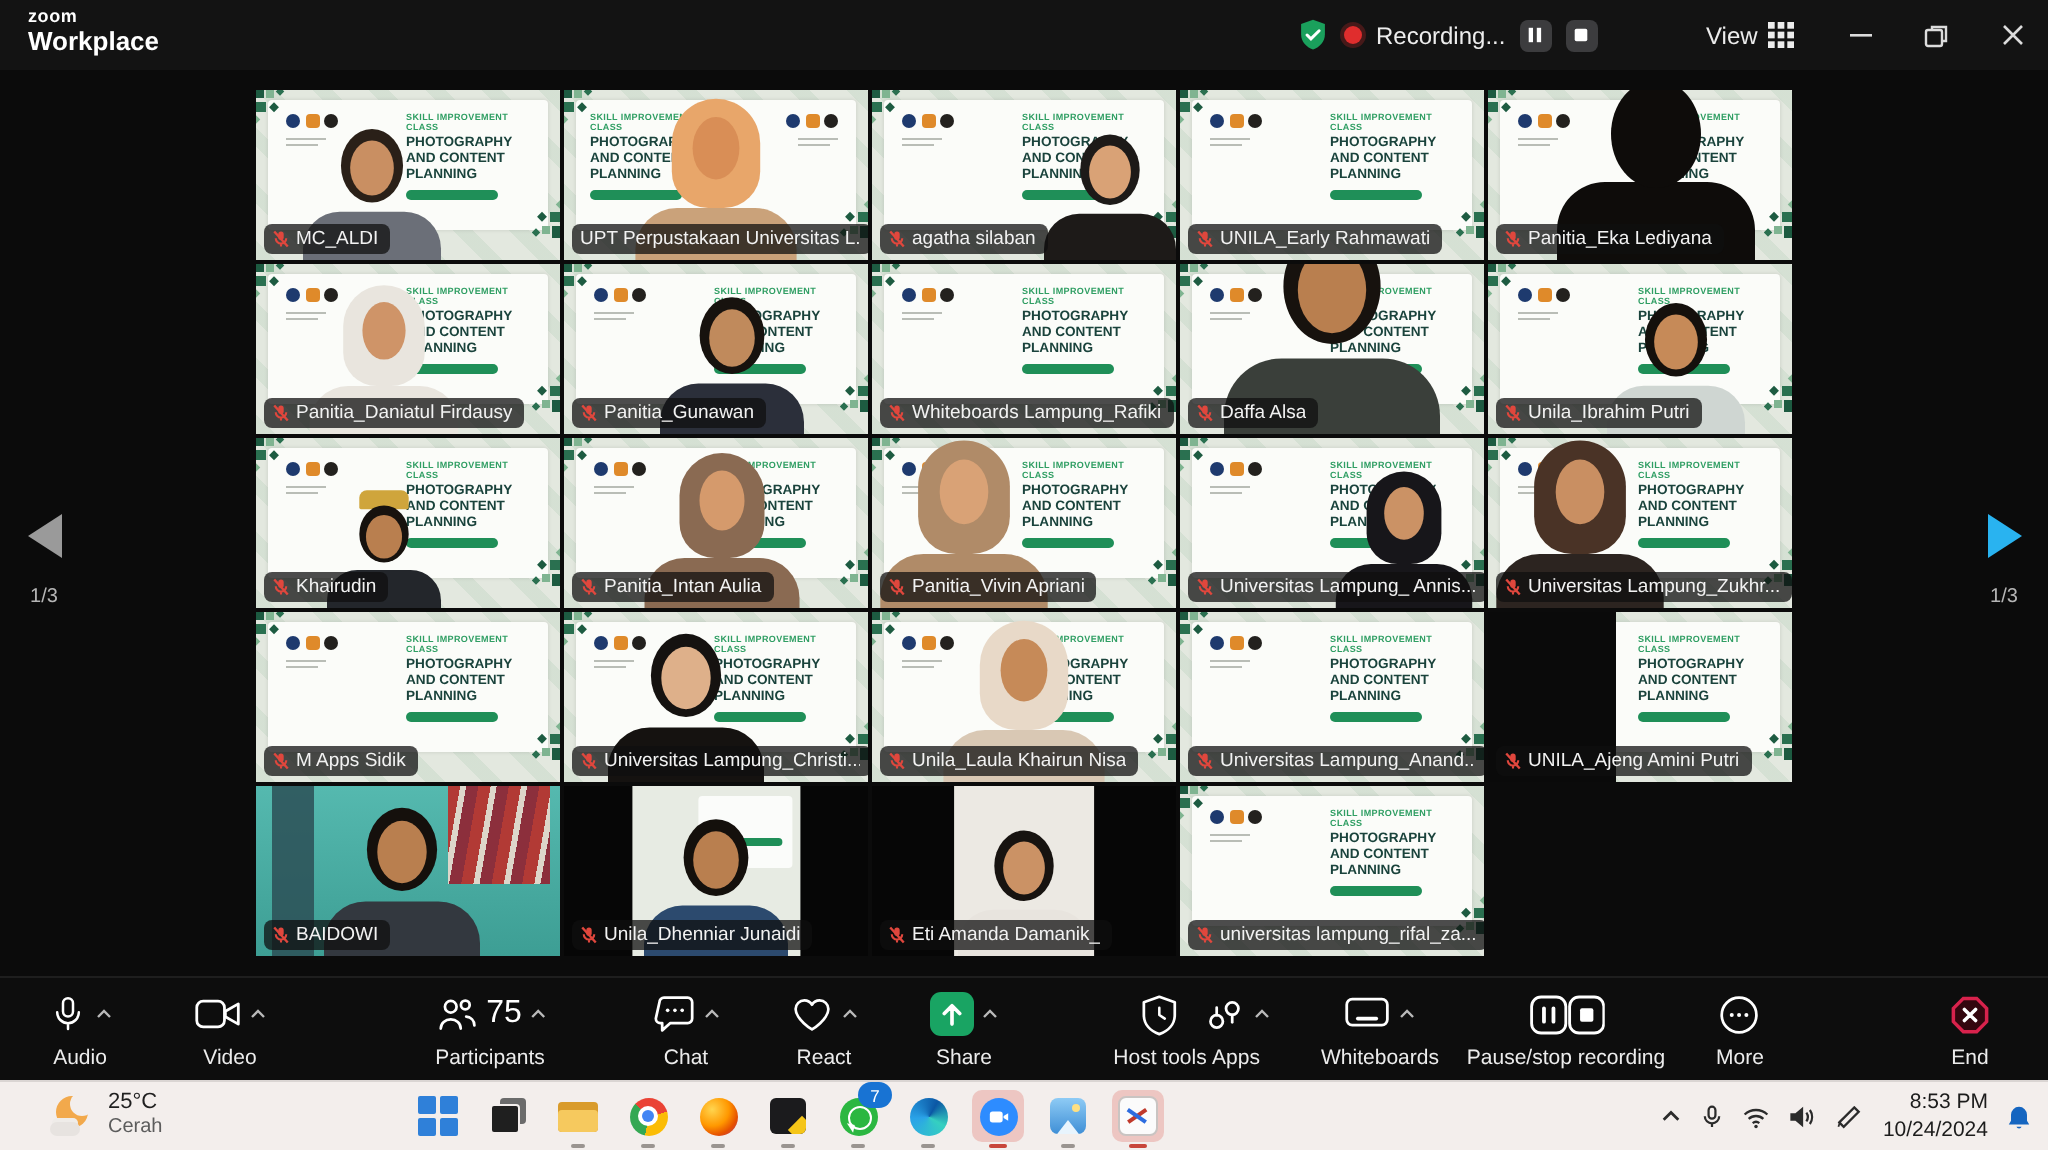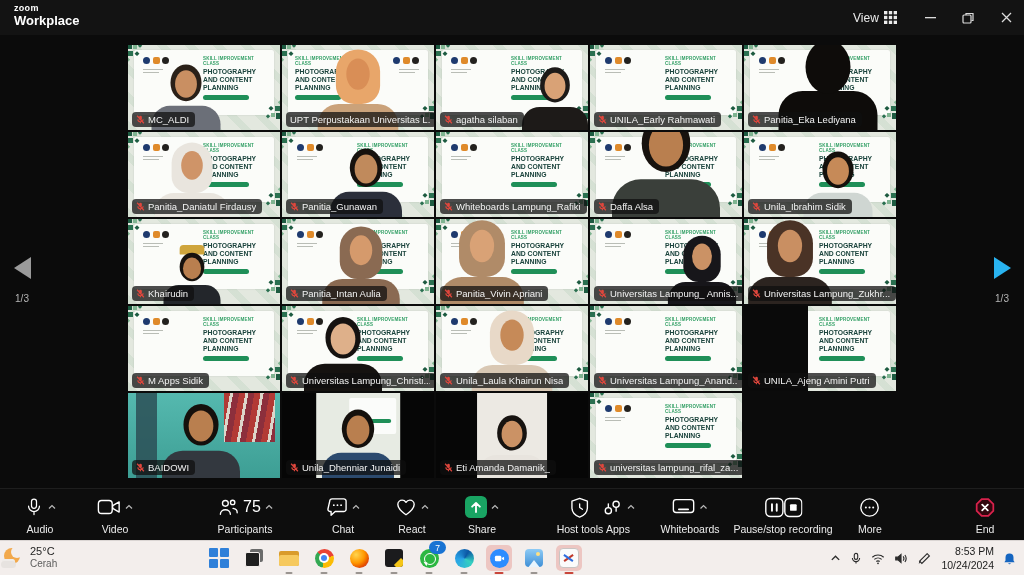--- a/index.html
+++ b/index.html
@@ -64,21 +64,21 @@
   .nav .tri-r{width:0;height:0;border-top:11px solid transparent;border-bottom:11px solid transparent;border-left:17px solid var(--nav-blue);margin:0 auto}
   .pageno{color:#b5b5b5;font-size:10px;margin-top:14px}
   
   #toolbar{position:absolute;left:0;top:488px;right:0;height:52px;background:#0d0d0d;border-top:1px solid #1e1e1e}
   .titem{position:absolute;top:6px;transform:translateX(-50%);display:flex;flex-direction:column;align-items:center;cursor:pointer}
   .ticonrow{height:24px;display:flex;align-items:center;gap:4px}
   .tlabel{font-size:10.5px;color:#ececec;margin-top:4px;white-space:nowrap}
   .tbadge{color:#fff;font-size:16px}
   
   #taskbar{position:absolute;left:0;top:540px;right:0;height:35px;background:#f3eeec;border-top:1px solid #dad5d3}
-  .weather{position:absolute;left:0;top:4px;display:flex;align-items:center;gap:6px;cursor:pointer}
+  .weather{position:absolute;left:24px;top:4px;display:flex;align-items:center;gap:6px;cursor:pointer}
   .w-ic{width:24px;height:24px;position:relative}
   .moon{position:absolute;left:4px;top:2px;width:16px;height:16px;border-radius:50%;background:#f2a94c}
   .mooncut{position:absolute;left:11px;top:0;width:12px;height:12px;border-radius:50%;background:#f3eeec}
   .cloud{position:absolute;left:1px;bottom:2px;width:15px;height:7px;border-radius:6px;background:#e7e3e0;box-shadow:0 -3px 0 -1px #efece9}
   .w-txt{line-height:1.2}
   .w-temp{font-size:11px;color:#1f1f1f}
   .w-cond{font-size:10px;color:#5c5c5c}
   .center{position:absolute;left:206px;top:4px;display:flex;align-items:center;gap:9px}
   .tb-ic{width:26px;height:26px;display:flex;align-items:center;justify-content:center;border-radius:5px;position:relative;cursor:pointer}
   .run::after{content:"";position:absolute;bottom:-3px;left:50%;transform:translateX(-50%);width:7px;height:2.5px;border-radius:2px;background:#9a9490}
@@ -120,20 +120,39 @@
   .clock{text-align:right;font-size:10.5px;color:#1c1c1c;line-height:1.3;cursor:pointer}
 </style>
 </head>
 <body>
 
 <div id="titlebar">
   <div class="brand">
     <div class="z">zoom</div>
     <div class="w">Workplace</div>
   </div>
+  <div class="rec-wrap">
+    <svg class="shield" viewBox="0 0 20 20">
+        <path d="M10 1l7 2.5v6c0 4.5-3 7.5-7 9-4-1.5-7-4.5-7-9v-6z" fill="#1aa05c"></path>
+        <path d="M6.5 10l2.3 2.3L13.6 7.5" stroke="#fff" stroke-width="1.8" fill="none" stroke-linecap="round"></path>
+      </svg>
+    <span class="recdot"></span>
+    <span class="rectext">Recording...</span>
+    <span class="recbtn">
+      <svg width="9" height="9" viewBox="0 0 10 10">
+          <rect x="1.5" y="1" width="2.4" height="8" fill="#fff"></rect>
+          <rect x="6" y="1" width="2.4" height="8" fill="#fff"></rect>
+        </svg>
+    </span>
+    <span class="recbtn">
+      <svg width="9" height="9" viewBox="0 0 10 10">
+          <rect x="1.5" y="1.5" width="7" height="7" rx="1" fill="#fff"></rect>
+        </svg>
+    </span>
+  </div>
   <div class="view-wrap">
     <span>View</span>
     <svg width="13" height="13" viewBox="0 0 14 14">
         <g fill="#ececec">
           <rect x="0" y="0" width="3.6" height="3.6"></rect>
           <rect x="5.2" y="0" width="3.6" height="3.6"></rect>
           <rect x="10.4" y="0" width="3.6" height="3.6"></rect>
           <rect x="0" y="5.2" width="3.6" height="3.6"></rect>
           <rect x="5.2" y="5.2" width="3.6" height="3.6"></rect>
           <rect x="10.4" y="5.2" width="3.6" height="3.6"></rect>
@@ -733,21 +752,21 @@
         <div class="namebar">
           <div style="display: flex; align-items: center;">
             <svg width="9" height="9" viewBox="0 0 12 12">
               <g stroke="#e0473d" fill="none" stroke-width="1.4">
                 <rect x="4.2" y="1" width="3.6" height="5.6" rx="1.8" fill="#e0473d" stroke="none"></rect>
                 <path d="M2.5 5.5a3.5 3.5 0 0 0 7 0M6 9v2"></path>
                 <path d="M1.5 1l9 10" stroke-width="1.6"></path>
               </g>
             </svg>
           </div>
-          <span class="pname">Unila_Ibrahim Sidik</span>
+          <span class="pname">Unila_Ibrahim Putri</span>
         </div>
       </div>
       <div class="tile">
         <div class="vbg">
           <div class="vcard"></div>
           <div class="orn tl"><svg width="22" height="22" viewBox="0 0 22 22">
               <g>
                 <rect x="0" y="0" width="6" height="6" fill="#1d5b41"></rect>
                 <rect x="7" y="2" width="4" height="4" fill="#7fb491"></rect>
                 <rect x="2" y="8" width="5" height="5" fill="#2a7050"></rect>

